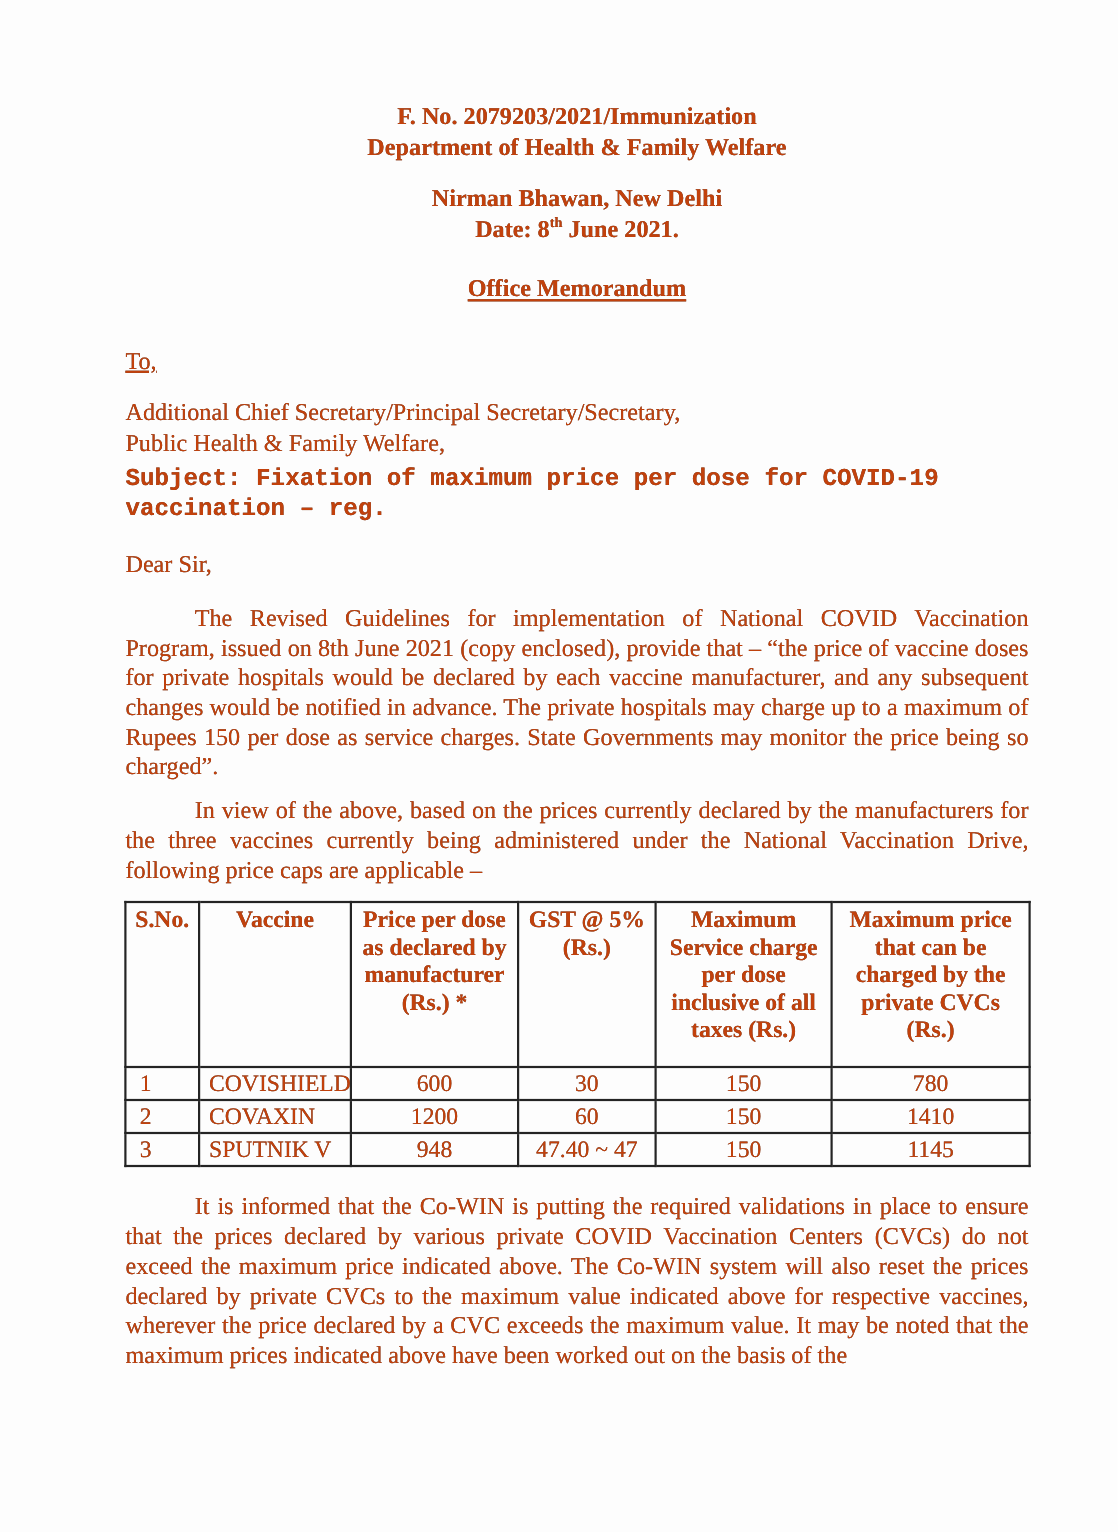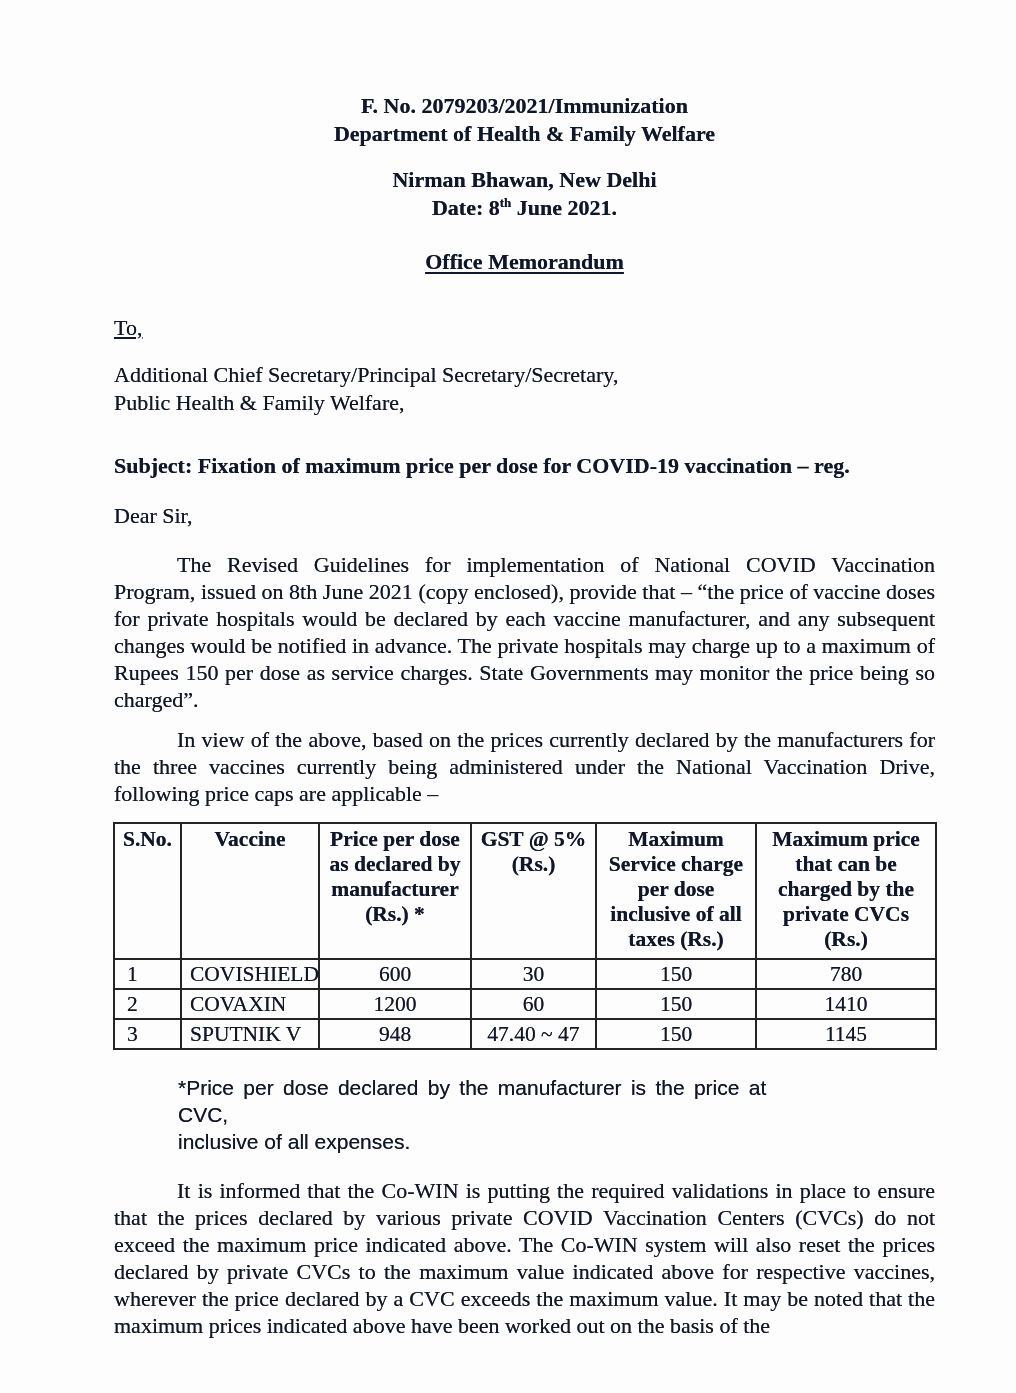--- a/index.html
+++ b/index.html
@@ -6,21 +6,21 @@
     margin: 0;
     padding: 0;
     background: #ffffff;
   }
   .page {
     position: relative;
     width: 1016px;
     height: 1393px;
     background: #fdfdfd;
     font-family: "Liberation Serif", "DejaVu Serif", serif;
-    color: #0f172a;
+    color: #c2410c;
     text-shadow: 0 0 0.6px rgba(25,25,25,0.8);
     overflow: hidden;
     box-sizing: border-box;
   }
   .content {
     padding: 92px 81px 0 114px;
     font-size: 22px;
     line-height: 27px;
   }
   .doc-header {
@@ -43,21 +43,21 @@
     font-weight: bold;
     margin-top: 26px;
   }
   .memo-title .underlined {
     text-decoration: underline;
     text-underline-offset: 3px;
     text-decoration-thickness: 2px;
   }
   .to-line { margin-top: 39px; text-decoration: underline; }
   .addressee { margin-top: 20px; line-height: 28px; }
-  .subject { margin-top: 35px; font-weight: bold; }
+  .subject { margin-top: 5px; font-weight: bold; font-family: Liberation Mono, monospace; }
   .greeting { margin-top: 23px; }
   p.para {
     margin: 22px 0 0 0;
     text-align: justify;
     text-indent: 63px;
   }
   p.para.tight { margin-top: 13px; }
   table.price-table {
     border-collapse: collapse;
     table-layout: fixed;
@@ -66,21 +66,21 @@
     margin-left: -1px;
     font-size: 21.5px;
   }
   .price-table th, .price-table td {
     border: 2px solid #242424;
   }
   .price-table th {
     font-weight: bold;
     vertical-align: top;
     text-align: center;
-    padding: 3px 3px 6px 3px;
+    padding: 3px 3px 20px 3px;
     line-height: 25px;
   }
   .price-table td {
     height: 28px;
     padding: 0 6px;
     line-height: 26px;
   }
   td.cell-sno { text-align: left; padding-left: 12px; }
   td.cell-vaccine { text-align: left; padding-left: 8px; }
   td.cell-num { text-align: center; }
@@ -172,21 +172,17 @@
           <td class="cell-sno">3</td>
           <td class="cell-vaccine">SPUTNIK V</td>
           <td class="cell-num">948</td>
           <td class="cell-num">47.40 ~ 47</td>
           <td class="cell-num">150</td>
           <td class="cell-num">1145</td>
         </tr>
       </tbody>
     </table>
 
-    <div class="footnote">
-      <div class="fn-line1">*Price per dose declared by the manufacturer is the price at CVC,</div>
-      <div>inclusive of all expenses.</div>
-    </div>
 
     <p class="para last">It is informed that the Co-WIN is putting the required validations in place to ensure that the prices declared by various private COVID Vaccination Centers (CVCs) do not exceed the maximum price indicated above. The Co-WIN system will also reset the prices declared by private CVCs to the maximum value indicated above for respective vaccines, wherever the price declared by a CVC exceeds the maximum value. It may be noted that the maximum prices indicated above have been worked out on the basis of the</p>
 
   </div>
 </div>
 
 </body></html>

